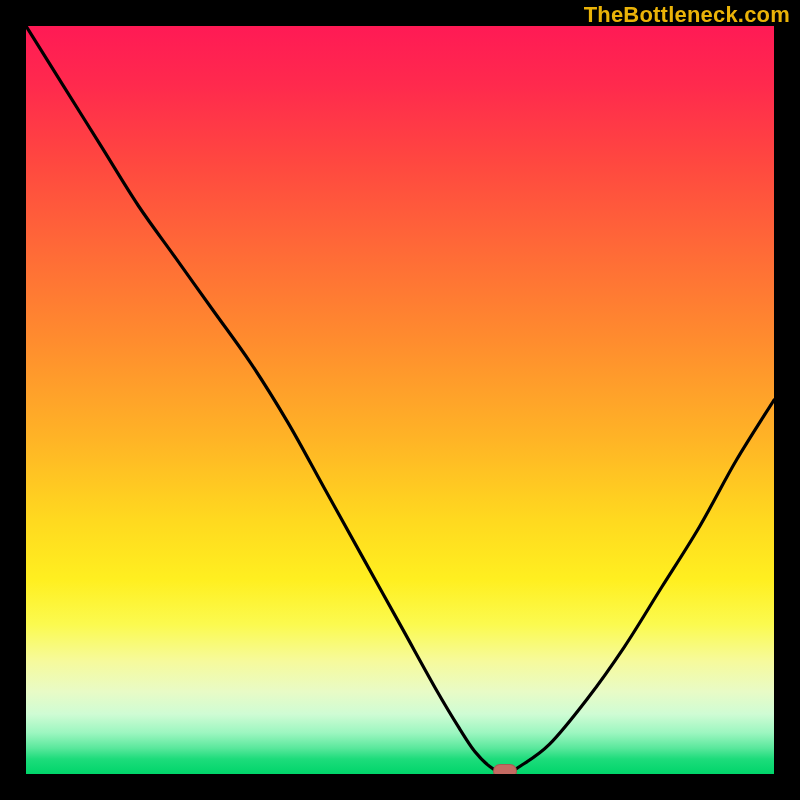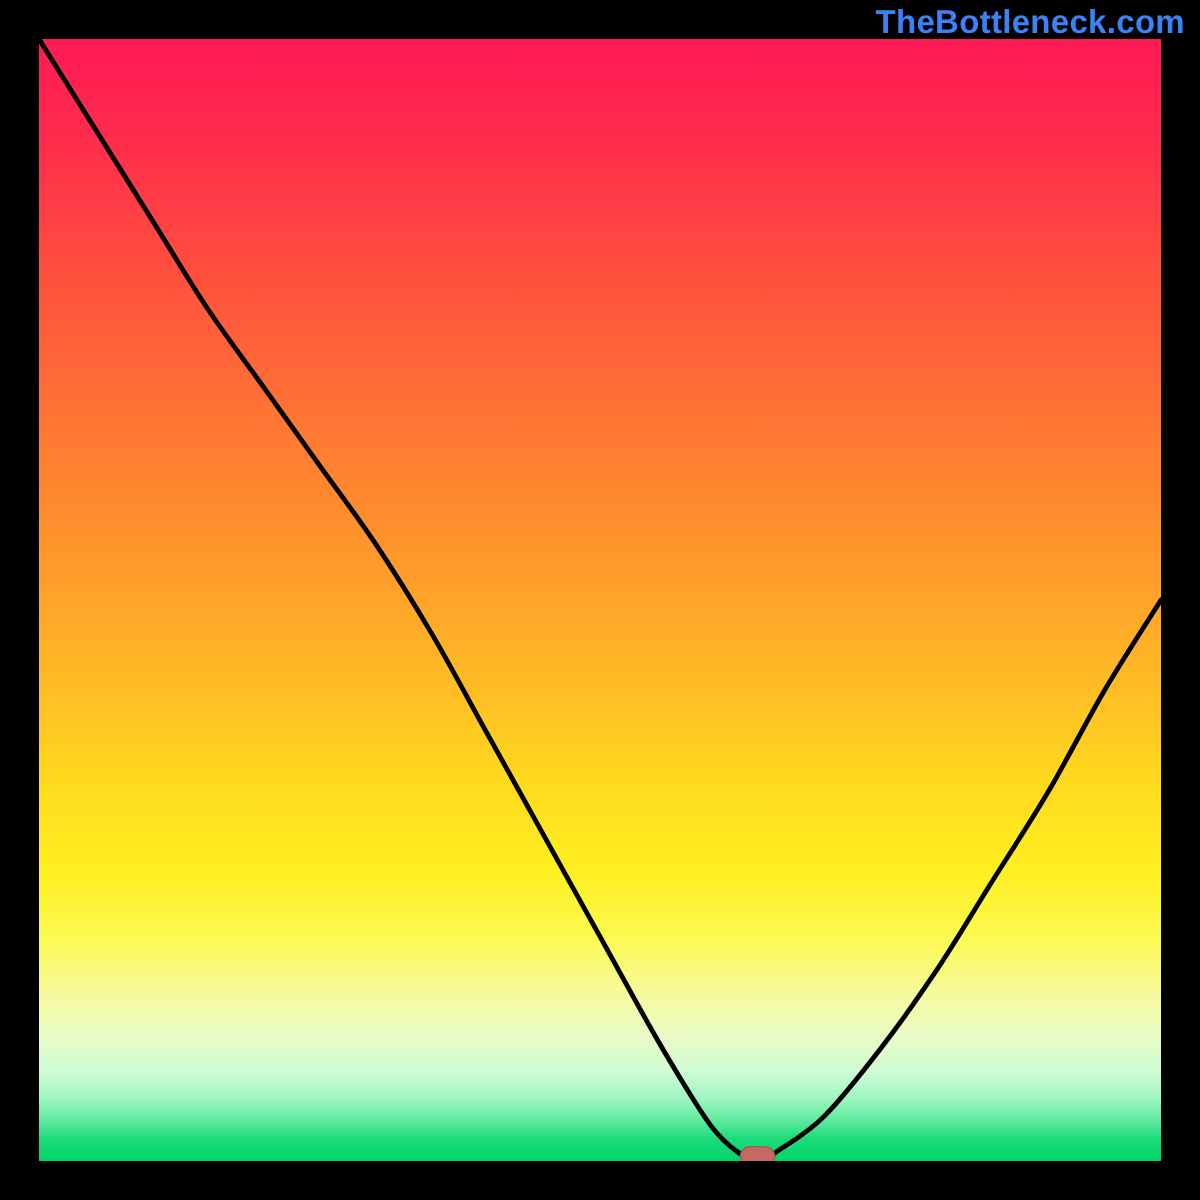--- a/index.html
+++ b/index.html
@@ -14,21 +14,21 @@
   .frame {
     position: relative;
     width: 800px;
     height: 800px;
     background: #000;
   }
   .watermark {
     position: absolute;
     top: 2px;
     right: 10px;
-    color: #3b82f6;
+    color: #eab308;
     font-size: 22px;
     font-weight: 600;
     letter-spacing: 0.2px;
     z-index: 5;
   }
   .plot-frame {
     position: absolute;
     left: 26px;
     top: 26px;
     width: 748px;

